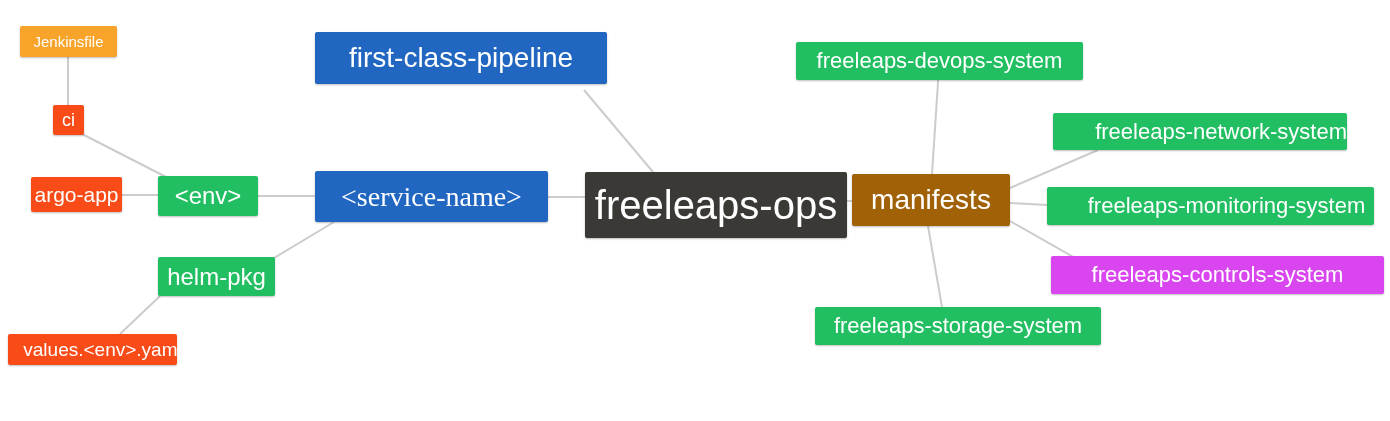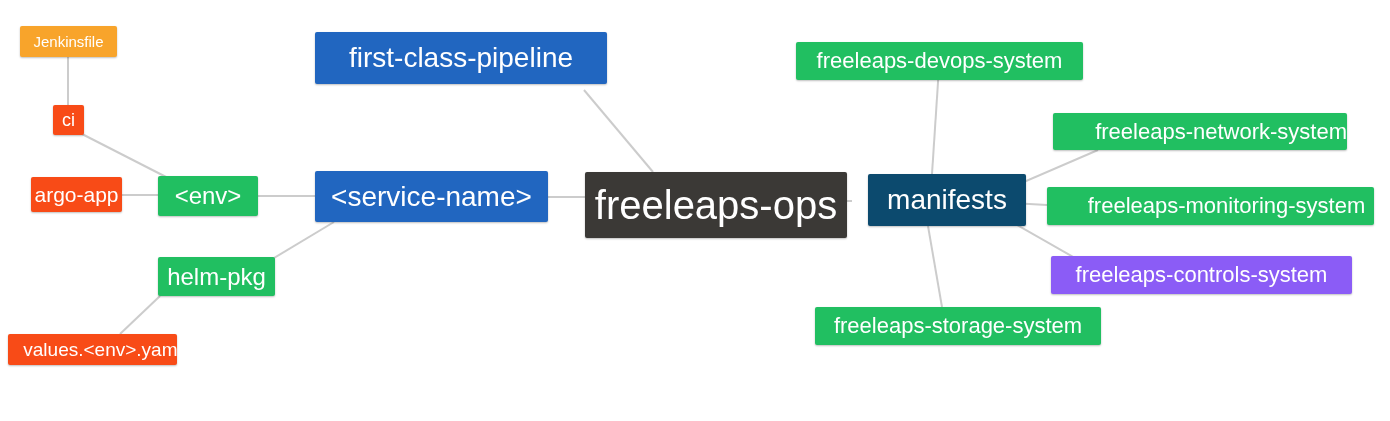--- a/index.html
+++ b/index.html
@@ -71,38 +71,38 @@
       </div>
       <div class="node" style="left: 158px; top: 257px; width: 117px; height: 39px; font-size: 24px; background: rgb(33, 191, 97); color: rgb(255, 255, 255);">
         <span>helm-pkg</span>
       </div>
       <div class="node" style="left: 8px; top: 334px; width: 169px; height: 31px; font-size: 19px; background: rgb(248, 75, 23); color: rgb(255, 255, 255); padding-left: 20px;">
         <span>values.&lt;env&gt;.yaml</span>
       </div>
       <div class="node" style="left: 315px; top: 32px; width: 292px; height: 52px; font-size: 28px; background: rgb(33, 102, 192); color: rgb(255, 255, 255);">
         <span>first-class-pipeline</span>
       </div>
-      <div class="node" style="left: 315px; top: 171px; width: 233px; height: 51px; font-size: 28px; background: rgb(33, 102, 192); color: rgb(255, 255, 255);">
+      <div class="node" style="left: 315px; top: 171px; width: 233px; height: 51px; font-size: 28px; background: rgb(33, 102, 192); color: rgb(255, 255, 255); font-family: Liberation Serif, serif;">
         <span>&lt;service-name&gt;</span>
       </div>
       <div class="node" style="left: 585px; top: 172px; width: 262px; height: 66px; font-size: 40px; background: rgb(59, 57, 54); color: rgb(255, 255, 255);">
         <span>freeleaps-ops</span>
       </div>
-      <div class="node" style="left: 852px; top: 174px; width: 158px; height: 52px; font-size: 28px; background: #0c4a6e; color: rgb(255, 255, 255); margin-left: 16px;">
+      <div class="node" style="left: 852px; top: 174px; width: 158px; height: 52px; font-size: 28px; background: #a16207; color: rgb(255, 255, 255);">
         <span>manifests</span>
       </div>
       <div class="node" style="left: 796px; top: 29px; width: 287px; height: 38px; font-size: 22px; background: rgb(33, 191, 97); color: rgb(255, 255, 255); margin-top: 13px;">
         <span>freeleaps-devops-system</span>
       </div>
       <div class="node" style="left: 1053px; top: 113px; width: 294px; height: 37px; font-size: 22px; background: rgb(33, 191, 97); color: rgb(255, 255, 255); justify-content: flex-end;">
         <span>freeleaps-network-system</span>
       </div>
       <div class="node" style="left: 1047px; top: 187px; width: 327px; height: 38px; font-size: 22px; background: rgb(33, 191, 97); color: rgb(255, 255, 255); padding-left: 32px;">
         <span>freeleaps-monitoring-system</span>
       </div>
-      <div class="node" style="left: 1051px; top: 256px; width: 301px; height: 38px; font-size: 22px; background: #8b5cf6; color: rgb(255, 255, 255);">
+      <div class="node" style="left: 1051px; top: 256px; width: 333px; height: 38px; font-size: 22px; background: #d946ef; color: rgb(255, 255, 255);">
         <span>freeleaps-controls-system</span>
       </div>
       <div class="node" style="left: 815px; top: 307px; width: 286px; height: 38px; font-size: 22px; background: rgb(33, 191, 97); color: rgb(255, 255, 255);">
         <span>freeleaps-storage-system</span>
       </div>
     </div>
 </div>
 
 </body></html>

